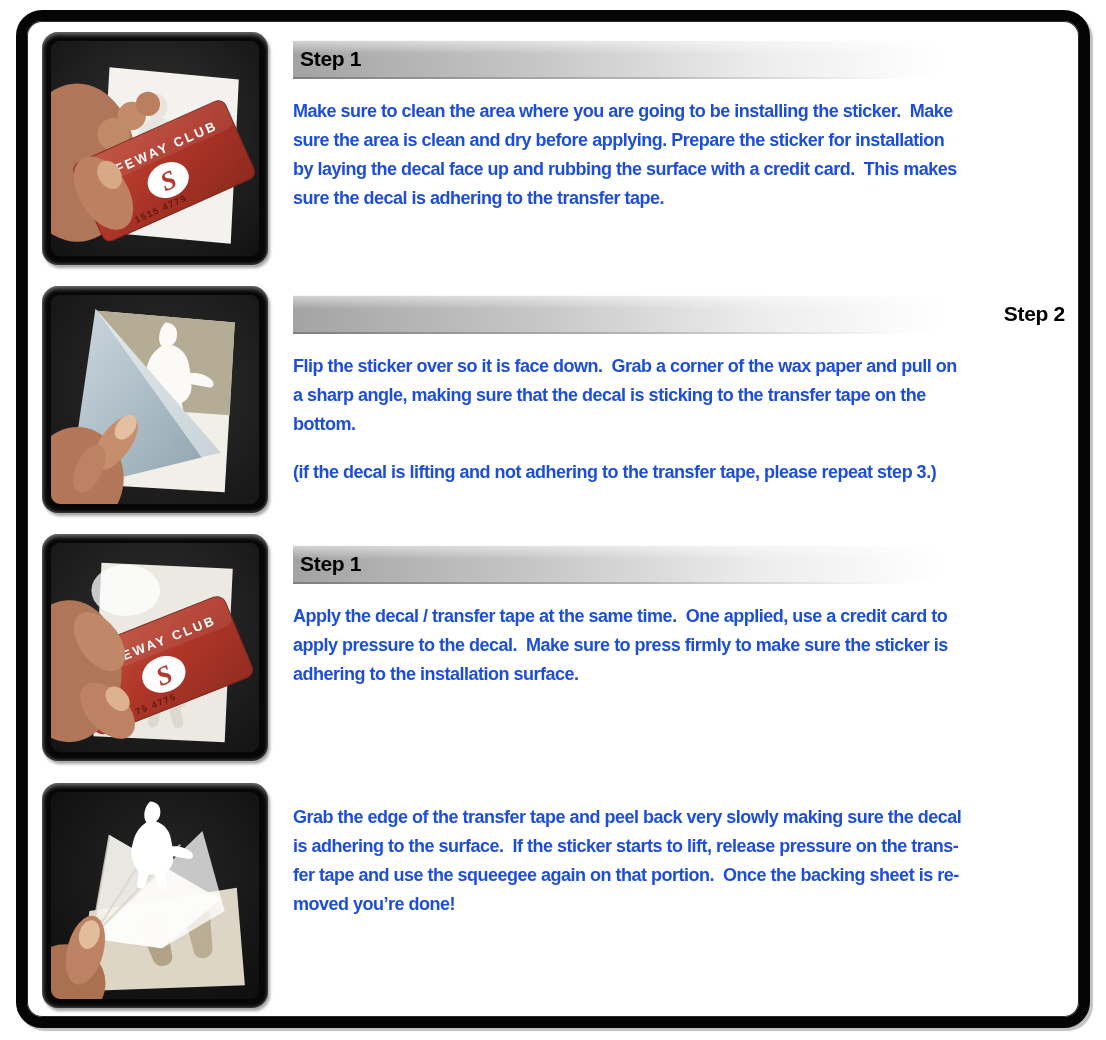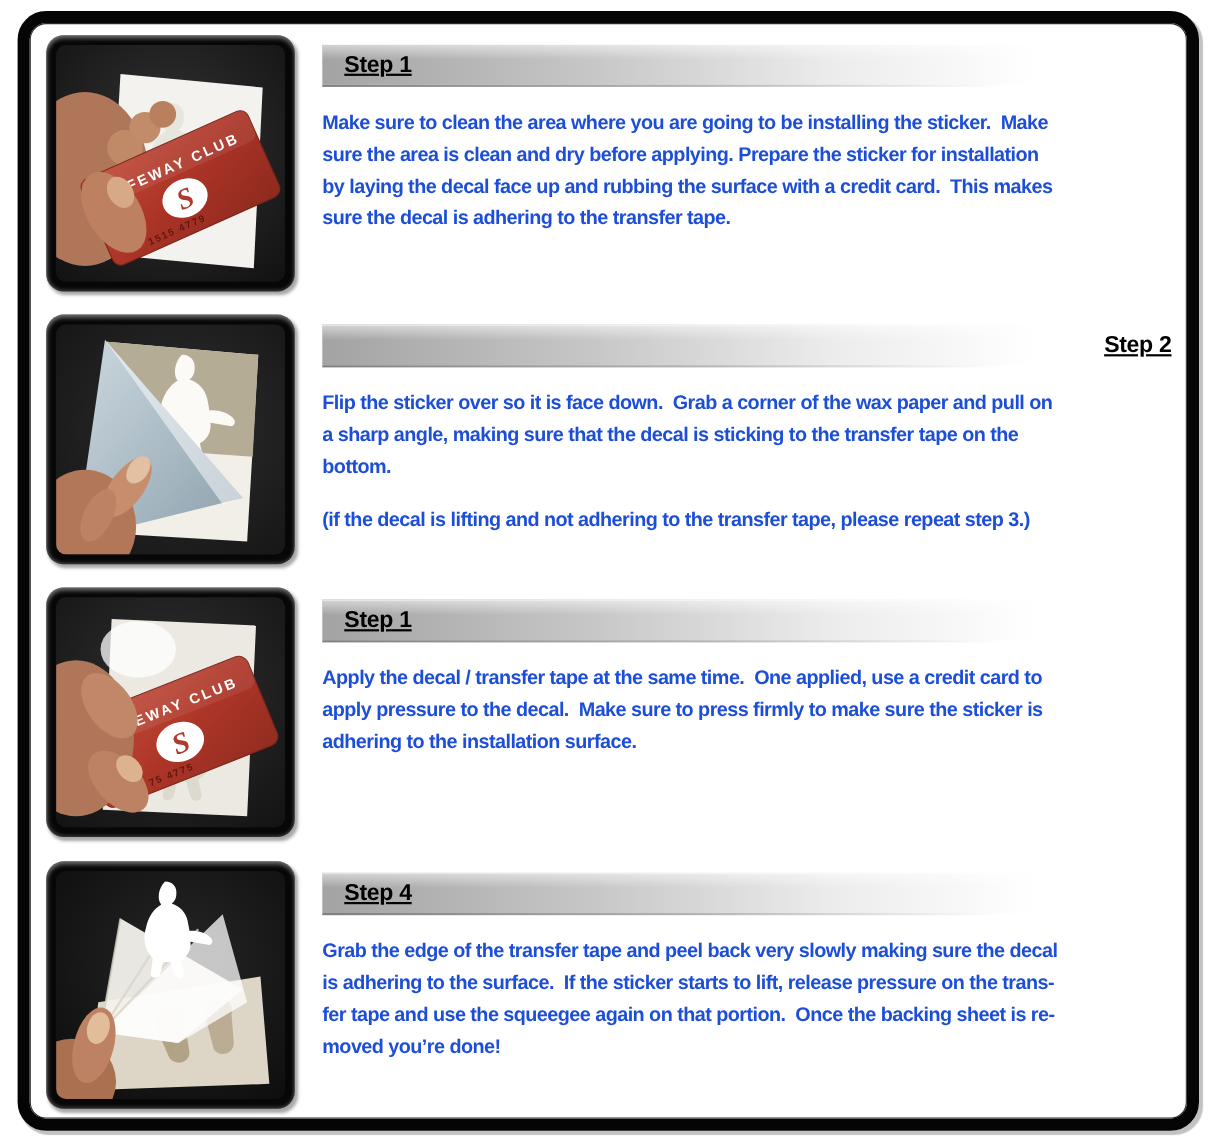--- a/index.html
+++ b/index.html
@@ -17,22 +17,22 @@
                           inset 3px 0 4px rgba(255,255,255,.10), 2px 3px 3px rgba(0,0,0,.35);}
   .photo-inner{width:100%;height:100%;border-radius:9px;overflow:hidden;background:#191919;}
   .photo-inner svg{display:block;width:100%;height:100%;}
   .textcol{position:absolute;left:293px;top:0;width:772px;}
   .stepbar{position:relative;height:37px;
            background:linear-gradient(180deg,rgba(255,255,255,.55) 0,rgba(255,255,255,0) 38%),
                       linear-gradient(90deg,#a3a3a3 0,#c7c7c7 32%,#ececec 60%,#ffffff 84%);
            box-shadow:inset 0 1px 0 rgba(255,255,255,.8);}
   .stepbar::after{content:"";position:absolute;left:0;right:0;bottom:-2px;height:2px;
                   background:linear-gradient(90deg,#7f7f7f 0,#b5b5b5 45%,rgba(255,255,255,0) 80%);}
-  .steptitle{font-size:21px;font-weight:bold;color:#000;line-height:37px;padding-left:20px;
-             letter-spacing:-.3px;text-decoration:underline;}
+  .steptitle{font-size:21px;font-weight:bold;color:#000;line-height:37px;padding-left:7px;
+             letter-spacing:-.3px;}
   .para{margin-top:20px;font-size:18px;font-weight:bold;color:#1d4ed8;line-height:29px;
         letter-spacing:-.5px;white-space:pre;overflow:hidden;}
   .para + .para{margin-top:19px;}
 </style>
 </head>
 <body>
 
 <div class="canvas">
   <div class="page-frame"></div>
 
@@ -186,19 +186,16 @@
           <g transform="translate(70,8) scale(0.85)">
             <path d="M33,2 C41,2 46,8 45,16 C45,20 43,24 40,26 C49,29 55,36 57,45 L59,56 C67,55 76,58 81,63 C85,67 83,73 77,71 L60,68 C61,77 57,84 50,88 L53,102 C54,108 45,110 43,104 L39,90 L31,90 L28,103 C26,109 17,108 18,102 L20,86 C12,78 9,64 13,52 C15,41 21,32 29,27 C25,23 25,10 33,2 Z" fill="#ffffff"></path>
           </g>
           <ellipse cx="14" cy="196" rx="40" ry="40" fill="#a9714f"></ellipse>
           <ellipse cx="34" cy="162" rx="18" ry="36" transform="rotate(14 34 162)" fill="#bd8264"></ellipse>
           <ellipse cx="38" cy="146" rx="10" ry="15" transform="rotate(14 38 146)" fill="#e2bd9c"></ellipse>
         </svg>
       </div>
     </div>
     <div class="textcol">
-      <div class="stepbar" style="margin-top:10px;">
-        <div class="steptitle">Step 4</div>
-      </div>
       <div class="para">Grab the edge of the transfer tape and peel back very slowly making sure the decal<br>is adhering to the surface.  If the sticker starts to lift, release pressure on the trans-<br>fer tape and use the squeegee again on that portion.  Once the backing sheet is re-<br>moved you’re done!</div>
     </div>
   </div>
 </div>
 
 </body></html>

